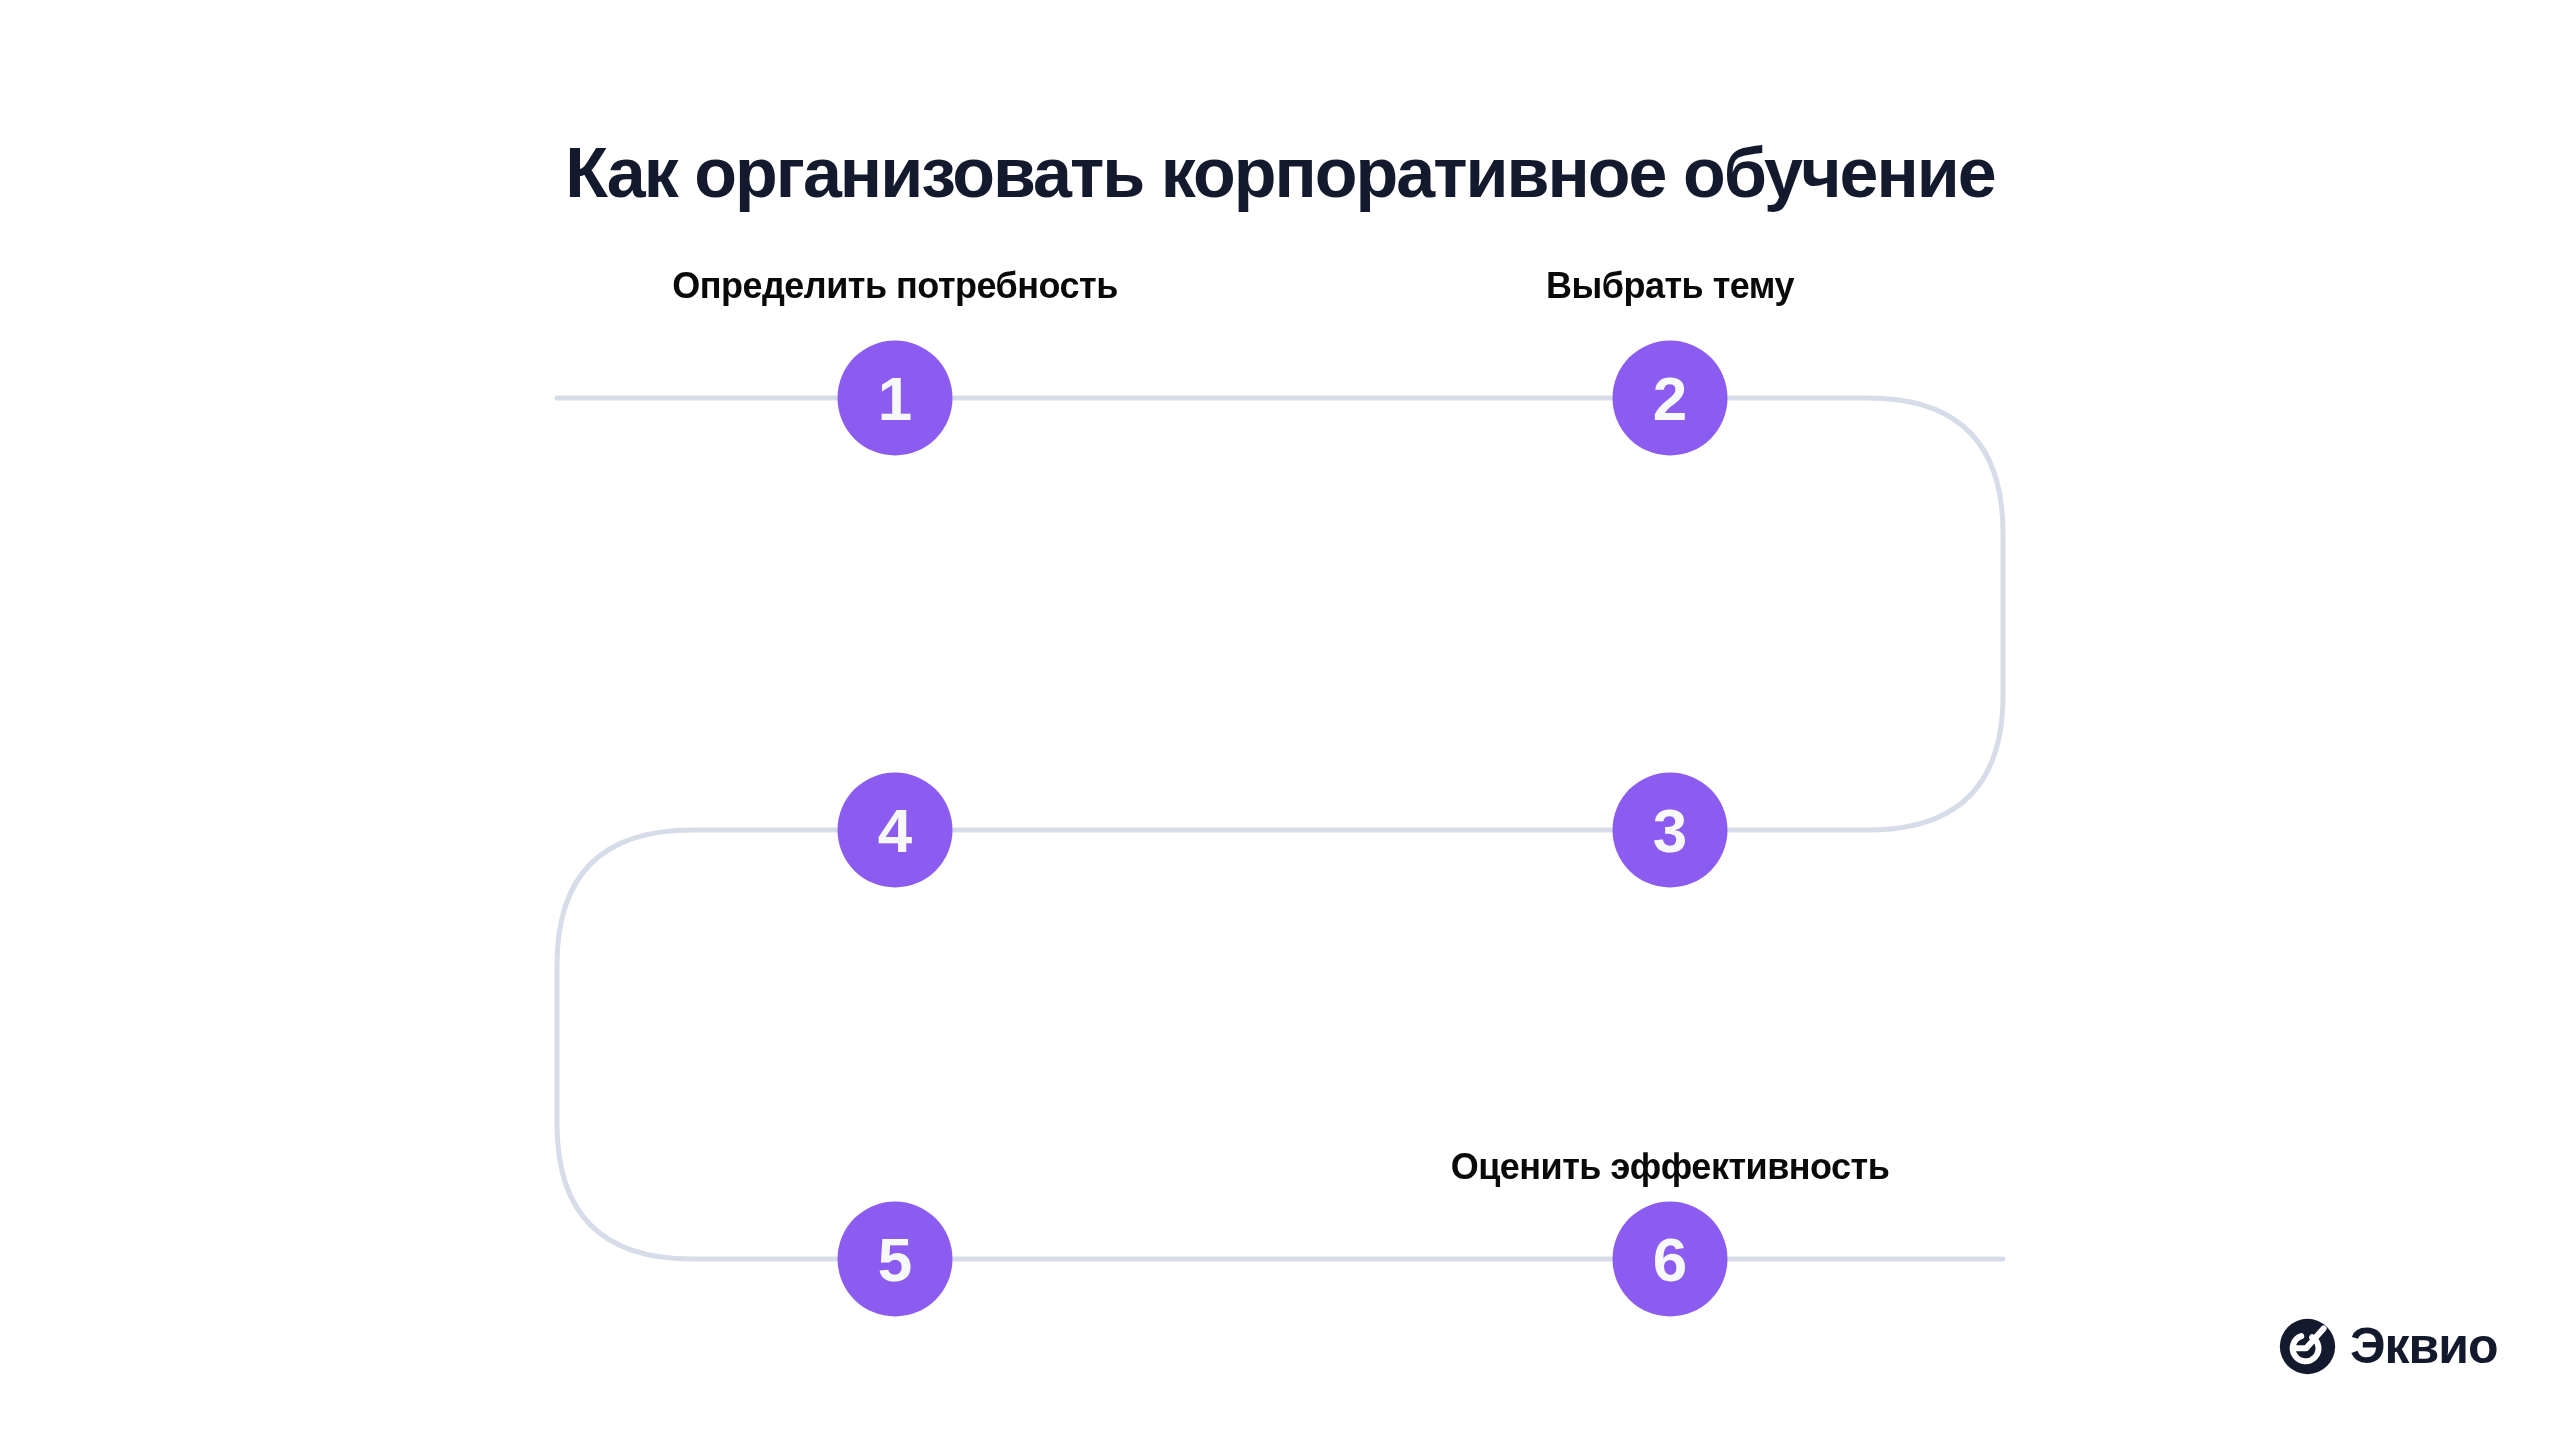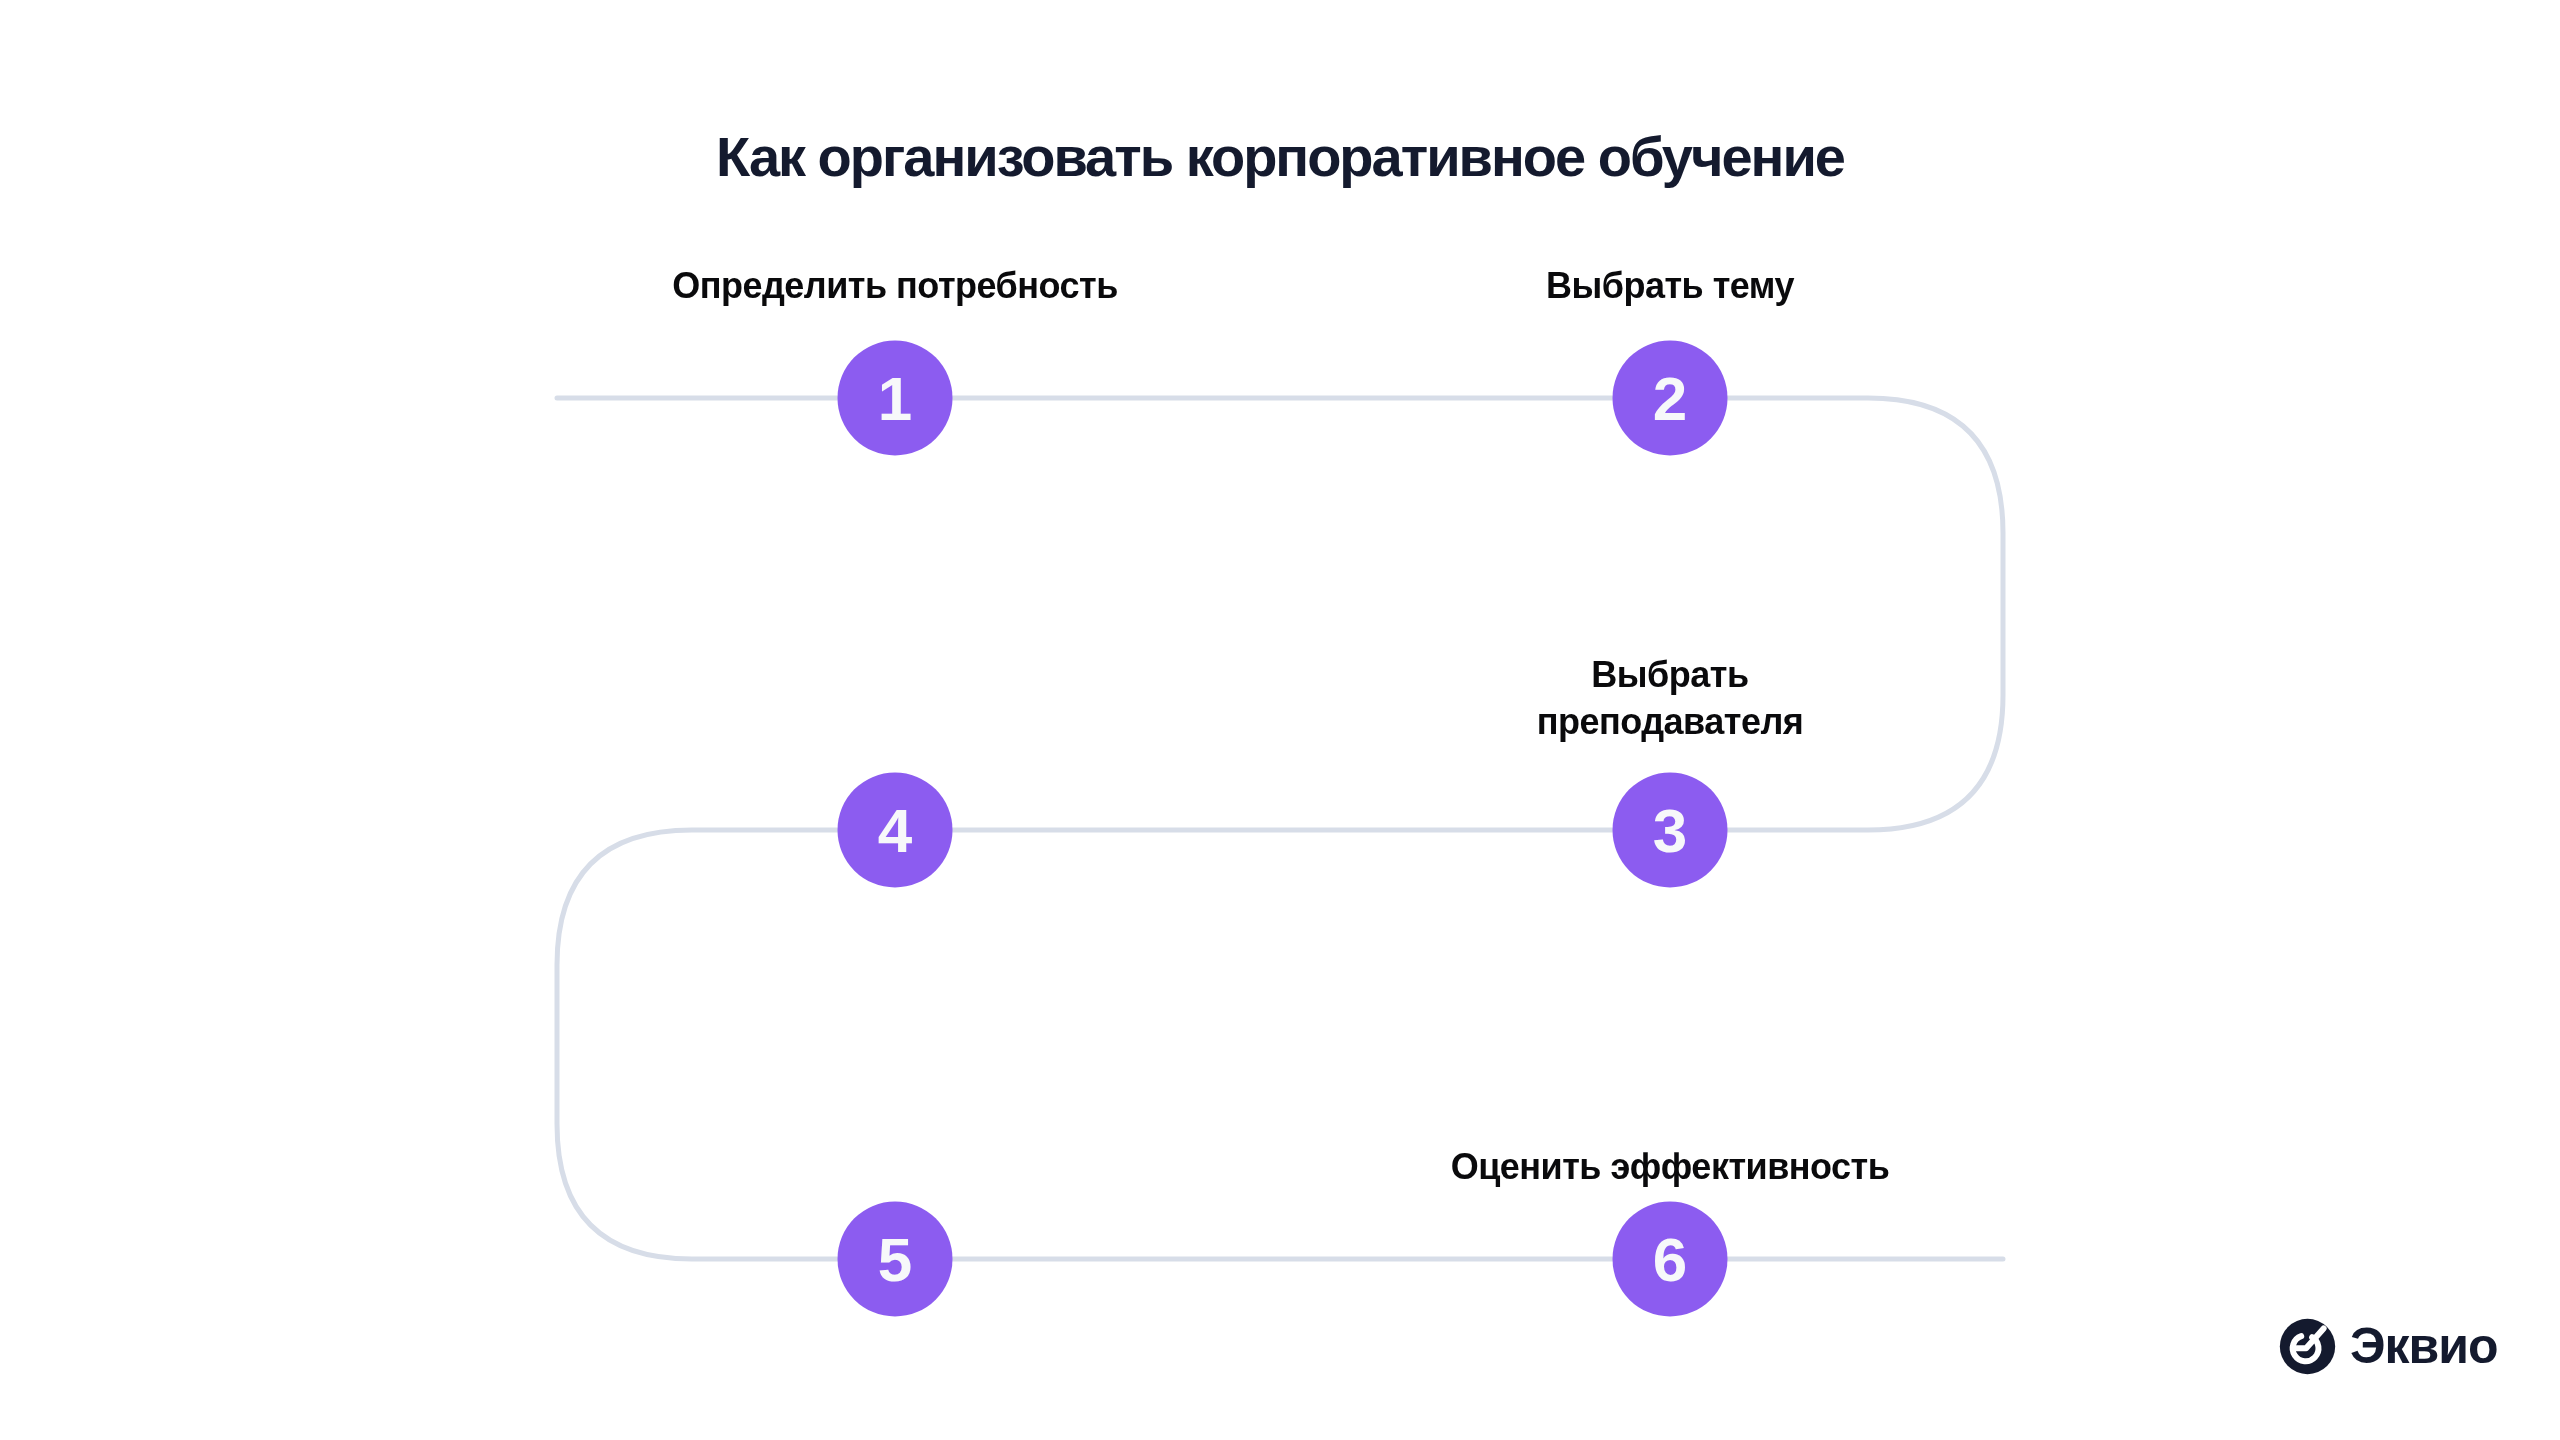--- a/index.html
+++ b/index.html
@@ -11,21 +11,21 @@
     overflow:hidden;
     --accent:#8C5CF0;
     --line:#D7DDE8;
     --title:#141A2E;
     --label:#0A0A0C;
   }
   .stage{position:absolute;inset:0;}
   .title{
     position:absolute;left:0;right:0;top:86px;
     text-align:center;
-    font-size:56px;font-weight:bold;letter-spacing:-2px;
+    font-size:70px;font-weight:bold;letter-spacing:-2px;
     color:var(--title);
   }
   .connector-svg{position:absolute;left:0;top:0;}
   .connector-path{
     fill:none;stroke:var(--line);stroke-width:5;
     stroke-linecap:round;stroke-linejoin:round;
   }
   .step-circle{
     position:absolute;
     width:115px;height:115px;border-radius:50%;
@@ -61,22 +61,20 @@
 <div class="stage">
 
   <h1 class="title">Как организовать корпоративное обучение</h1>
 
   <svg class="connector-svg" width="2560" height="1440" viewBox="0 0 2560 1440" aria-hidden="true">
     <path class="connector-path" d="M 557 398 H 1868 Q 2003 398 2003 533 V 695 Q 2003 830 1868 830 H 692 Q 557 830 557 965 V 1124 Q 557 1259 692 1259 H 2003"></path>
   </svg>
 
   <div class="step-label" style="left:895px;top:262px;">Определить потребность</div>
   <div class="step-label" style="left:1670px;top:262px;">Выбрать тему</div>
-  <div class="step-label" style="left:1670px;top:651px;">Выбрать
-преподавателя</div>
   <div class="step-label" style="left:1670px;top:1127px;margin-top:16px;">Оценить эффективность</div>
 
   <div class="step-circle" style="left:895px;top:398px;">
       <span>1</span>
     </div>
   <div class="step-circle" style="left:1670px;top:398px;">
       <span>2</span>
     </div>
   <div class="step-circle" style="left:1670px;top:830px;">
       <span>3</span>

